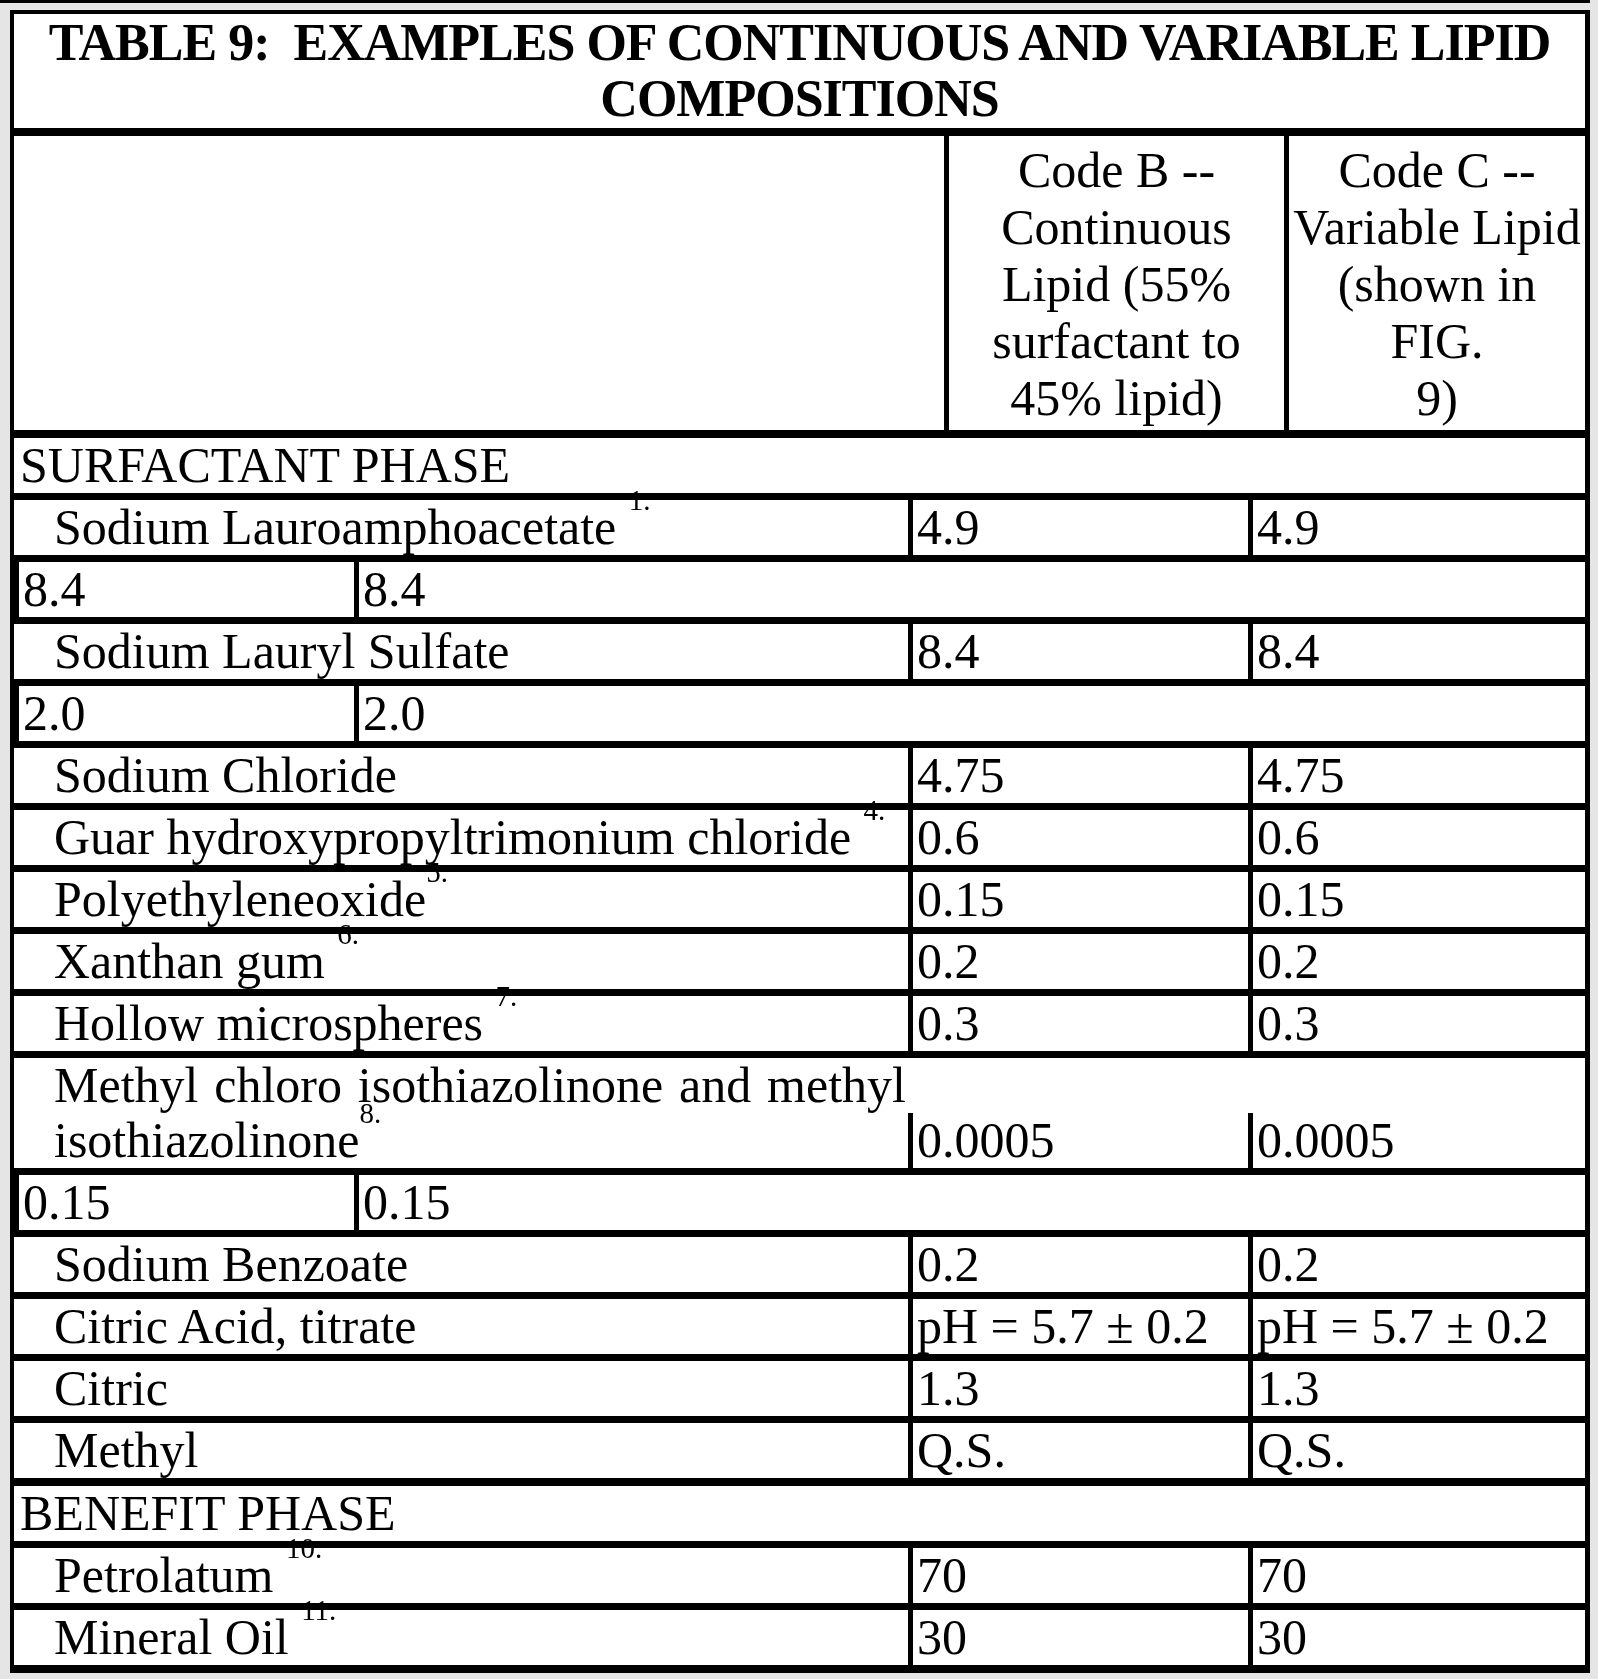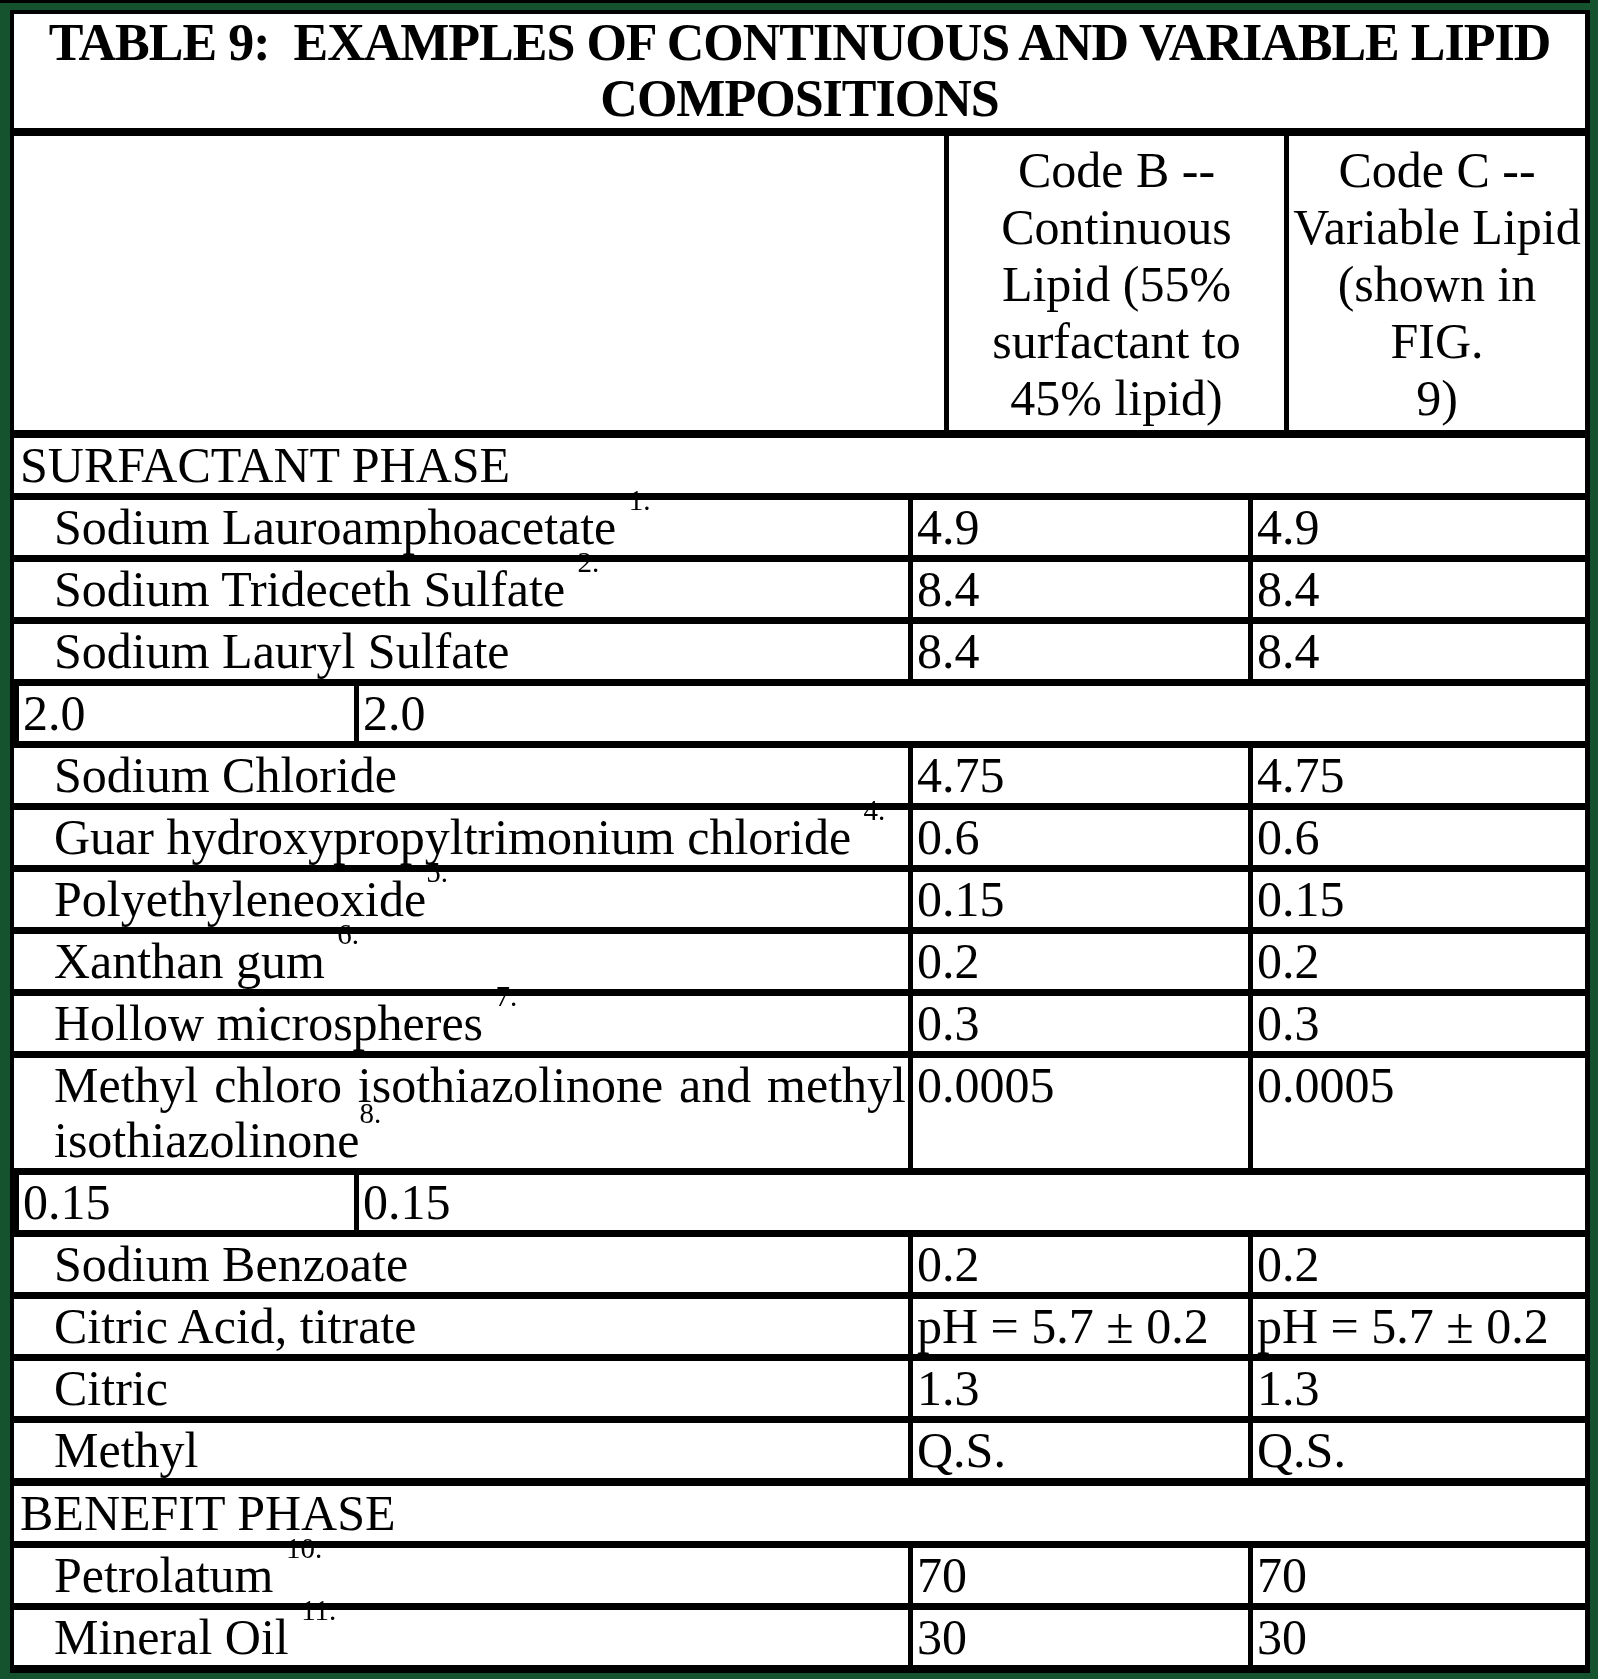--- a/index.html
+++ b/index.html
@@ -4,21 +4,21 @@
 <style>
   html, body {
     margin: 0;
     padding: 0;
     background: #ffffff;
   }
   .page {
     position: relative;
     width: 1598px;
     height: 1679px;
-    background: #14532d;
+    background: #e5e5e5;
     color: #000000;
     font-family: "Liberation Serif", "DejaVu Serif", serif;
     overflow: hidden;
   }
   .scan-line {
     position: absolute;
     left: 0;
     top: 0;
     width: 1590px;
     height: 3px;
@@ -83,20 +83,21 @@
   }
   .section-label {
     font-size: 50px;
     line-height: 55px;
     padding-left: 6px;
     white-space: nowrap;
   }
   
   .data-row {
     min-height: 55px;
+    align-items: flex-end;
   }
   .label-cell {
     flex: 0 0 894px;
     box-sizing: border-box;
     padding-left: 40px;
     padding-right: 2px;
     font-size: 50px;
     line-height: 55px;
     text-align: justify;
   }
@@ -147,21 +148,20 @@
     <div>
         <div class="row section-row">
           <div class="section-label">SURFACTANT PHASE</div>
         </div>
         <div class="row data-row">
           <div class="label-cell"><span>Sodium Lauroamphoacetate </span><sup>1.</sup></div>
           <div class="value-cell cell-b">4.9</div>
           <div class="value-cell cell-c">4.9</div>
         </div>
         <div class="row data-row">
-          <div class="label-cell"><span>Sodium Trideceth Sulfate </span><sup>2.</sup></div>
           <div class="value-cell cell-b">8.4</div>
           <div class="value-cell cell-c">8.4</div>
         </div>
         <div class="row data-row">
           <div class="label-cell"><span>Sodium Lauryl Sulfate</span></div>
           <div class="value-cell cell-b">8.4</div>
           <div class="value-cell cell-c">8.4</div>
         </div>
         <div class="row data-row">
           <div class="value-cell cell-b">2.0</div>

